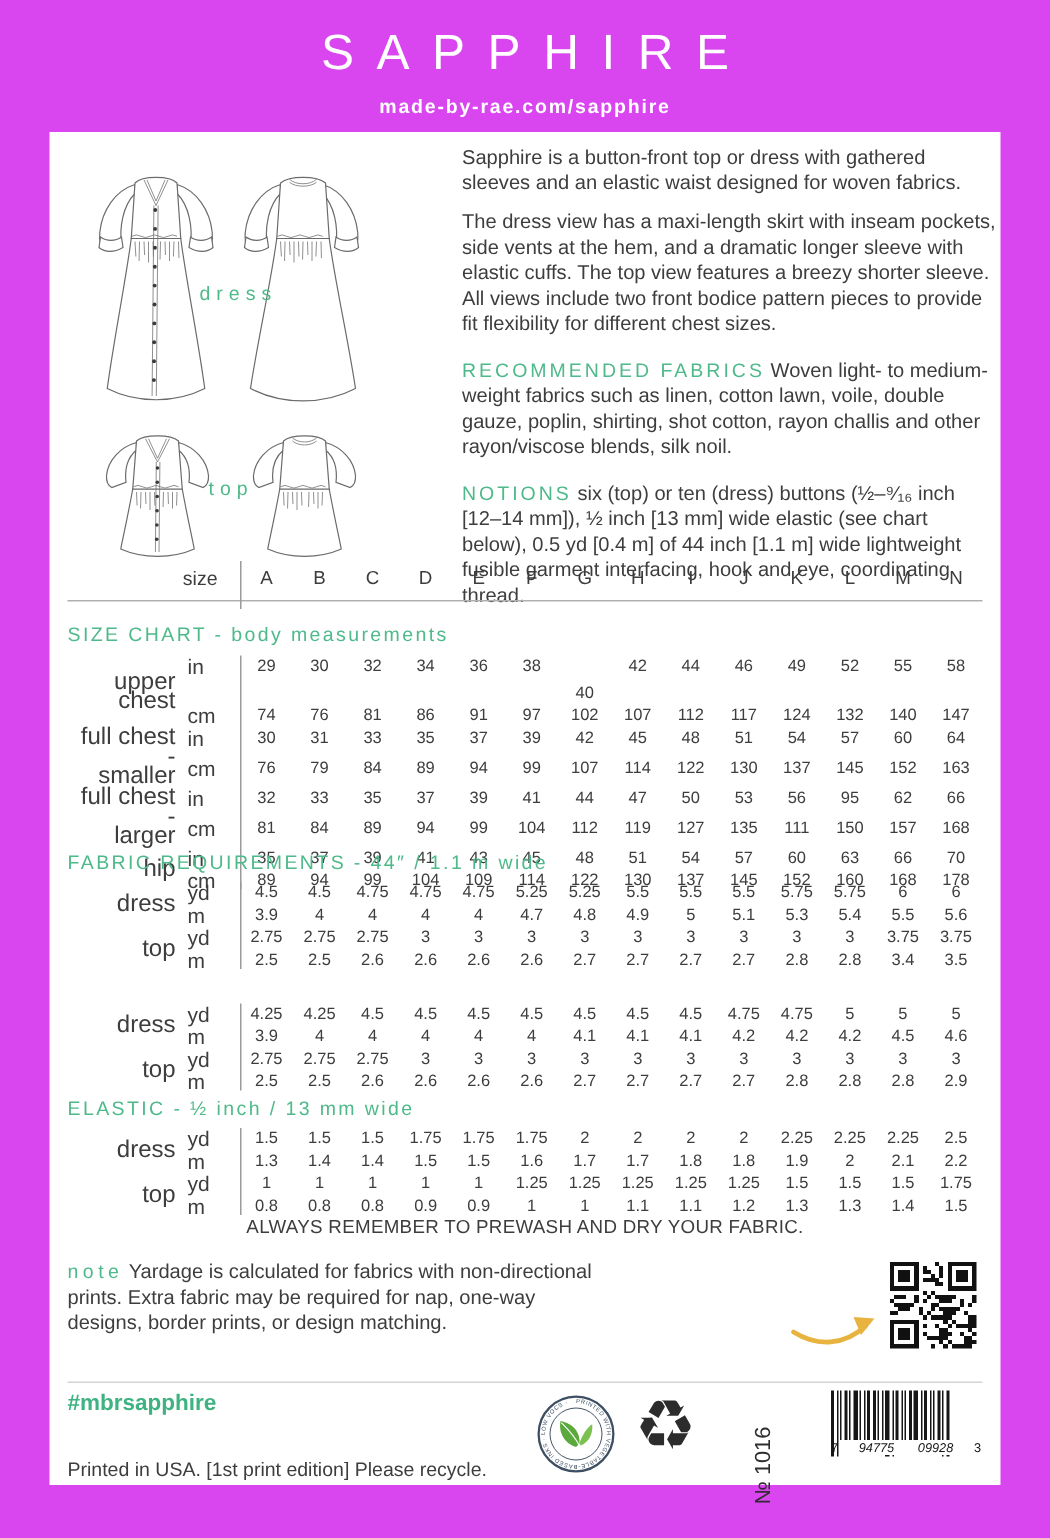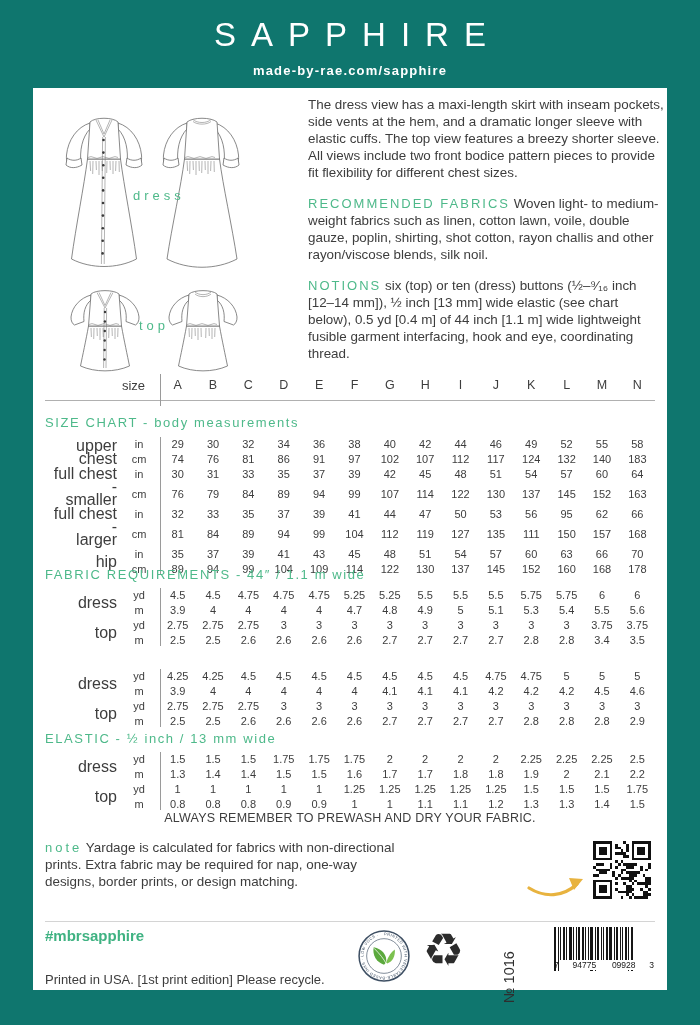--- a/index.html
+++ b/index.html
@@ -1,17 +1,17 @@
 <!DOCTYPE html>
 <html><head>
 <meta charset="utf-8">
 <style>
   * { margin:0; padding:0; box-sizing:border-box; }
   body { font-family:"Liberation Sans", sans-serif; }
-  .page { position:relative; width:700px; height:1025px; background:#0f766e; overflow:hidden; }
+  .page { position:relative; width:700px; height:1025px; background:#d946ef; overflow:hidden; }
 
   
   .hdr { position:absolute; top:0; left:0; width:700px; text-align:center; color:#fff; }
   .hdr .title { margin-top:16px; font-size:33px; font-weight:400; letter-spacing:15px; padding-left:15px; }
   .hdr .url { margin-top:9px; font-size:13px; font-weight:bold; letter-spacing:1.2px; }
 
   
   .panel { position:absolute; left:33px; top:88px; width:634px; height:902px; background:#fff; }
 
   
@@ -32,21 +32,21 @@
   .size-header::before { content:""; position:absolute; left:115px; top:-4px; bottom:-6px; width:1px; background:#9a9a9a; }
   .size-label { grid-column:1; text-align:right; padding-right:15px; font-size:13px; color:#3d3d3d; }
   .sz { text-align:center; font-size:12.5px; color:#3d3d3d; }
 
   
   .sec-head { position:absolute; left:12px; font-size:13px; letter-spacing:1.6px; color:#4EB98A; }
   .mtable { position:absolute; left:12px; width:610px; }
   .mtable::before { content:""; position:absolute; left:115px; top:0; bottom:2px; width:1px; background:#9a9a9a; }
   .mt-group { display:grid; grid-template-columns:80px 35px repeat(14,1fr); line-height:14.6px; margin-bottom:1px; }
   .mt-label { grid-column:1; grid-row:1/3; align-self:center; text-align:right; padding-right:8px; font-size:16px; color:#3d3d3d; line-height:13px; }
-  .mt-unit { text-align:center; padding-right:7px; font-size:11px; color:#3d3d3d; }
+  .mt-unit { text-align:left; padding-right:7px; font-size:14px; color:#3d3d3d; }
   .mt-cell { text-align:center; font-size:11px; color:#3d3d3d; }
 
   .prewash { position:absolute; left:0; top:723px; width:100%; text-align:center; font-size:12.5px; color:#3d3d3d; letter-spacing:0.2px; }
 
   
   .note { position:absolute; left:12px; top:751px; width:362px; font-size:13.4px; line-height:17px; color:#3d3d3d; }
   .note-label { color:#4EB98A; letter-spacing:3px; font-size:13px; }
   .visit { position:absolute; left:392px; top:756px; width:162px; font-size:12.8px; line-height:16.5px; color:#3d3d3d; }
   .arrow { position:absolute; left:494px; top:786px; }
   .qr { position:absolute; left:560px; top:753px; width:58px; height:58px; }
@@ -60,21 +60,21 @@
   .badge { position:absolute; left:325px; top:842px; }
   .recycle { position:absolute; left:390px; top:836px; font-family:"DejaVu Sans", sans-serif; font-size:46px; line-height:52px; color:#2c2c2c; }
   .pattern-no { position:absolute; left:468px; top:843px; width:50px; height:50px; }
   .pattern-no span { position:absolute; left:0; top:22px; transform:rotate(-90deg); transform-origin:25px 25px;
     display:block; width:50px; text-align:center; font-size:14.5px; color:#2e2e2e; white-space:nowrap; }
   .barcode { position:absolute; left:521px; top:839px; width:100px; height:50px; }
   .bars { position:absolute; left:0; top:0; height:44px; display:flex; align-items:flex-start; }
   .bars div { background:#161616; margin-right:1.5px; }
   .bc-digits { position:absolute; left:0; top:33px; width:100%; display:flex; justify-content:space-between;
     font-size:8.5px; color:#161616; }
-  .bc-digits .grp { background:#fff; padding:0 2px; }
+  .bc-digits .grp { background:#fff; padding:0 2px;font-style:italic; }
 
   svg .ln { fill:#ffffff; stroke:#6b6b6b; stroke-width:0.8; }
   svg .thin { fill:none; stroke:#777; stroke-width:0.55; }
   svg .btn { fill:#3a3a3a; }
 </style>
 </head>
 <body>
 
 <div class="page">
 
@@ -146,20 +146,21 @@
         <path class="ln" d="M30,14 C35,9.5 53,9.5 58,14 L60.5,46 L27.5,46 Z"></path>
         <path class="thin" d="M36,12 C40,15.5 48,15.5 52,12 M36,14 C40,17.5 48,17.5 52,14"></path>
         <path class="thin" d="M28,44.5 q3,-1.8 6,0 t6,0 t6,0 t6,0 t6,0"></path>
         <path class="thin" d="M30,48 l0.4,9 M33,48 l-0.3,11 M36,48 l0.3,8 M39,48 l0,12 M42,48 l0.3,9 M47,48 l-0.3,10 M50,48 l0.3,8 M53,48 l0,11 M56,48 l-0.3,9"></path>
       </svg>
       <div class="garment-label lbl-dress">dress</div>
       <div class="garment-label lbl-top">top</div>
     </div>
 
     <div class="desc">
+      <p>Sapphire is a button-front top or dress with gathered sleeves and an elastic waist designed for woven fabrics.</p>
       <p>The dress view has a maxi-length skirt with inseam pockets, side vents at the hem, and a dramatic longer sleeve with elastic cuffs. The top view features a breezy shorter sleeve. All views include two front bodice pattern pieces to provide fit flexibility for different chest sizes.</p>
       <p class="block"><span class="green-head">RECOMMENDED FABRICS</span><span> Woven light- to medium-weight fabrics such as linen, cotton lawn, voile, double gauze, poplin, shirting, shot cotton, rayon challis and other rayon/viscose blends, silk noil.</span></p>
       <p class="block"><span class="green-head">NOTIONS</span><span> six (top) or ten (dress) buttons (½–⁹⁄₁₆ inch [12–14 mm]), ½ inch [13 mm] wide elastic (see chart below), 0.5 yd [0.4 m] of 44 inch [1.1 m] wide lightweight fusible garment interfacing, hook and eye, coordinating thread.</span></p>
     </div>
 
     <div class="size-header">
       <div class="size-label">size</div>
     <div class="sz">A</div>
         <div class="sz">B</div>
         <div class="sz">C</div>
@@ -182,21 +183,21 @@
           <div class="mt-label">
             <div>upper chest</div>
           </div>
           <div class="mt-unit" style="grid-area: 1 / 2;">in</div>
           <div class="mt-cell" style="grid-area: 1 / 3;">29</div>
           <div class="mt-cell" style="grid-area: 1 / 4;">30</div>
           <div class="mt-cell" style="grid-area: 1 / 5;">32</div>
           <div class="mt-cell" style="grid-area: 1 / 6;">34</div>
           <div class="mt-cell" style="grid-area: 1 / 7;">36</div>
           <div class="mt-cell" style="grid-area: 1 / 8;">38</div>
-          <div class="mt-cell" style="grid-area: 1 / 9;">40</div>
+          <div class="mt-cell" style="grid-area: 1 / 9; margin-top: 18px;">40</div>
           <div class="mt-cell" style="grid-area: 1 / 10;">42</div>
           <div class="mt-cell" style="grid-area: 1 / 11;">44</div>
           <div class="mt-cell" style="grid-area: 1 / 12;">46</div>
           <div class="mt-cell" style="grid-area: 1 / 13;">49</div>
           <div class="mt-cell" style="grid-area: 1 / 14;">52</div>
           <div class="mt-cell" style="grid-area: 1 / 15;">55</div>
           <div class="mt-cell" style="grid-area: 1 / 16;">58</div>
           <div class="mt-unit" style="grid-area: 2 / 2;">cm</div>
           <div class="mt-cell" style="grid-area: 2 / 3;">74</div>
           <div class="mt-cell" style="grid-area: 2 / 4;">76</div>
@@ -204,21 +205,21 @@
           <div class="mt-cell" style="grid-area: 2 / 6;">86</div>
           <div class="mt-cell" style="grid-area: 2 / 7;">91</div>
           <div class="mt-cell" style="grid-area: 2 / 8;">97</div>
           <div class="mt-cell" style="grid-area: 2 / 9;">102</div>
           <div class="mt-cell" style="grid-area: 2 / 10;">107</div>
           <div class="mt-cell" style="grid-area: 2 / 11;">112</div>
           <div class="mt-cell" style="grid-area: 2 / 12;">117</div>
           <div class="mt-cell" style="grid-area: 2 / 13;">124</div>
           <div class="mt-cell" style="grid-area: 2 / 14;">132</div>
           <div class="mt-cell" style="grid-area: 2 / 15;">140</div>
-          <div class="mt-cell" style="grid-area: 2 / 16;">183</div>
+          <div class="mt-cell" style="grid-area: 2 / 16;">147</div>
         </div>
         <div class="mt-group">
           <div class="mt-label">
             <div>full chest -</div>
             <div>smaller</div>
           </div>
           <div class="mt-unit" style="grid-area: 1 / 2;">in</div>
           <div class="mt-cell" style="grid-area: 1 / 3;">30</div>
           <div class="mt-cell" style="grid-area: 1 / 4;">31</div>
           <div class="mt-cell" style="grid-area: 1 / 5;">33</div>

